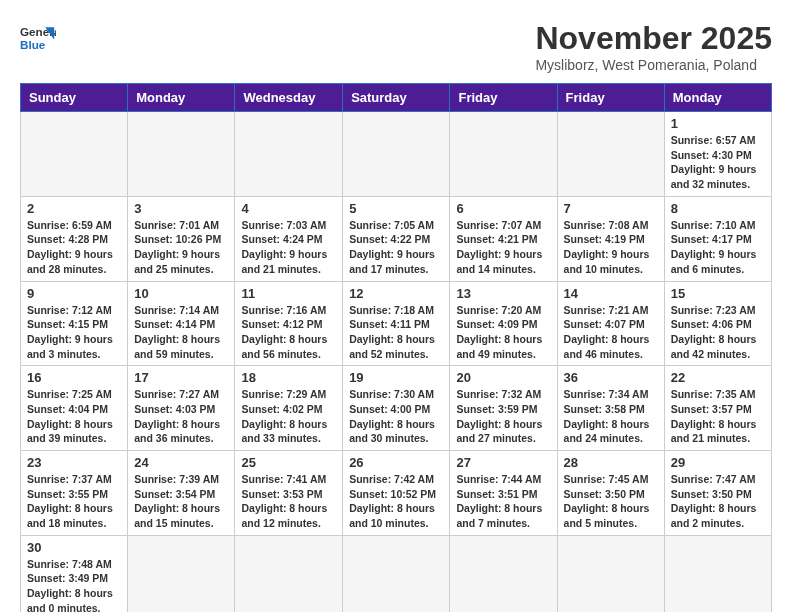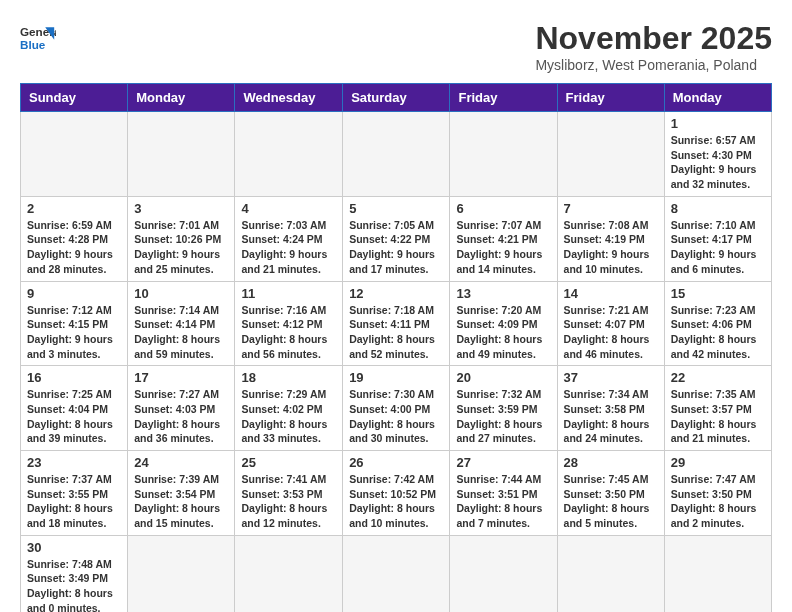--- a/index.html
+++ b/index.html
@@ -255,21 +255,21 @@
 and 30 minutes.</div>
         </td>
         <td>
           <span class="day-number">20</span>
           <div class="day-info">Sunrise: 7:32 AM
 Sunset: 3:59 PM
 Daylight: 8 hours
 and 27 minutes.</div>
         </td>
         <td>
-          <span class="day-number">37</span>
+          <span class="day-number">36</span>
           <div class="day-info">Sunrise: 7:34 AM
 Sunset: 3:58 PM
 Daylight: 8 hours
 and 24 minutes.</div>
         </td>
         <td>
           <span class="day-number">22</span>
           <div class="day-info">Sunrise: 7:35 AM
 Sunset: 3:57 PM
 Daylight: 8 hours

